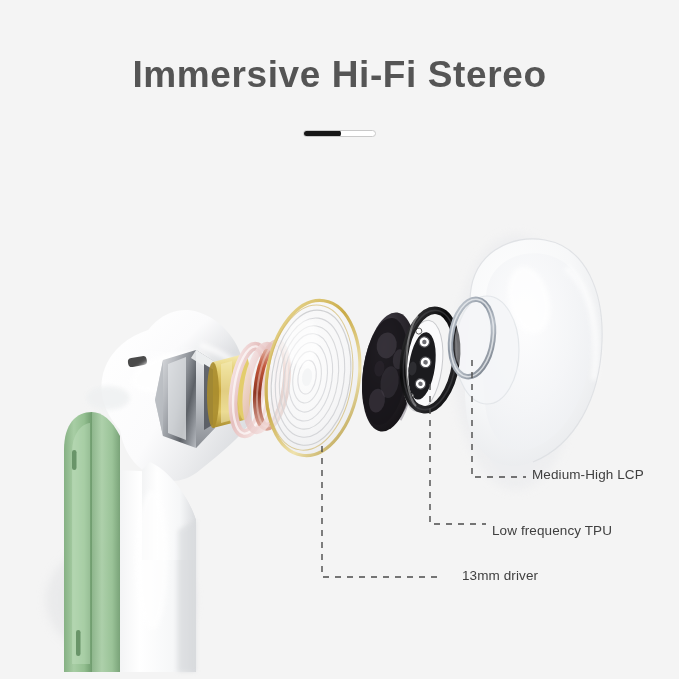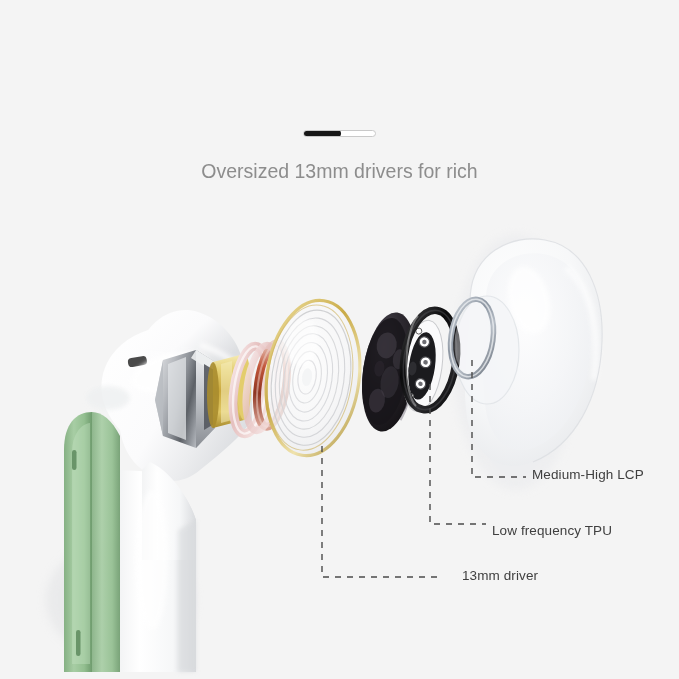--- a/index.html
+++ b/index.html
@@ -48,27 +48,27 @@
   }
   #label-driver { left:462px; top:568px; }
   #label-tpu    { left:492px; top:523px; }
   #label-lcp    { left:532px; top:467px;text-align:right; }
 </style>
 </head>
 <body>
 
 <div id="stage">
 
+  <div class="title">Immersive Hi-Fi Stereo</div>
 
   <div class="divider">
     <div class="divider-fill"></div>
   </div>
 
   <div class="subtitle">
-    <div>Oversized 13mm drivers for rich</div>
   </div>
 
   <div class="product">
     <svg width="679" height="679" viewBox="0 0 679 679" xmlns="http://www.w3.org/2000/svg">
       <defs>
 
         <linearGradient id="gShell" x1="0" y1="0" x2="1" y2="0.6">
           <stop offset="0%" stop-color="#ffffff"></stop>
           <stop offset="55%" stop-color="#fbfbfc"></stop>
           <stop offset="80%" stop-color="#ebecee"></stop>

